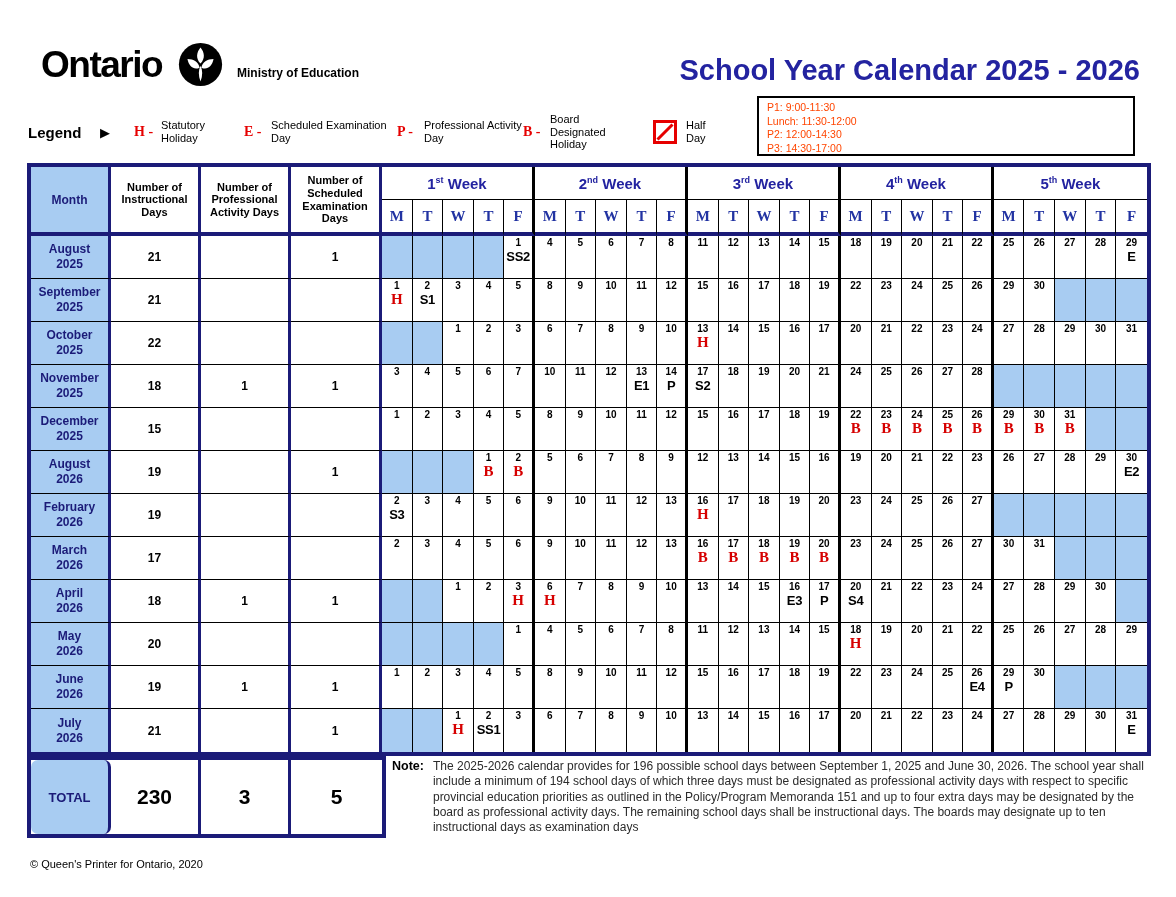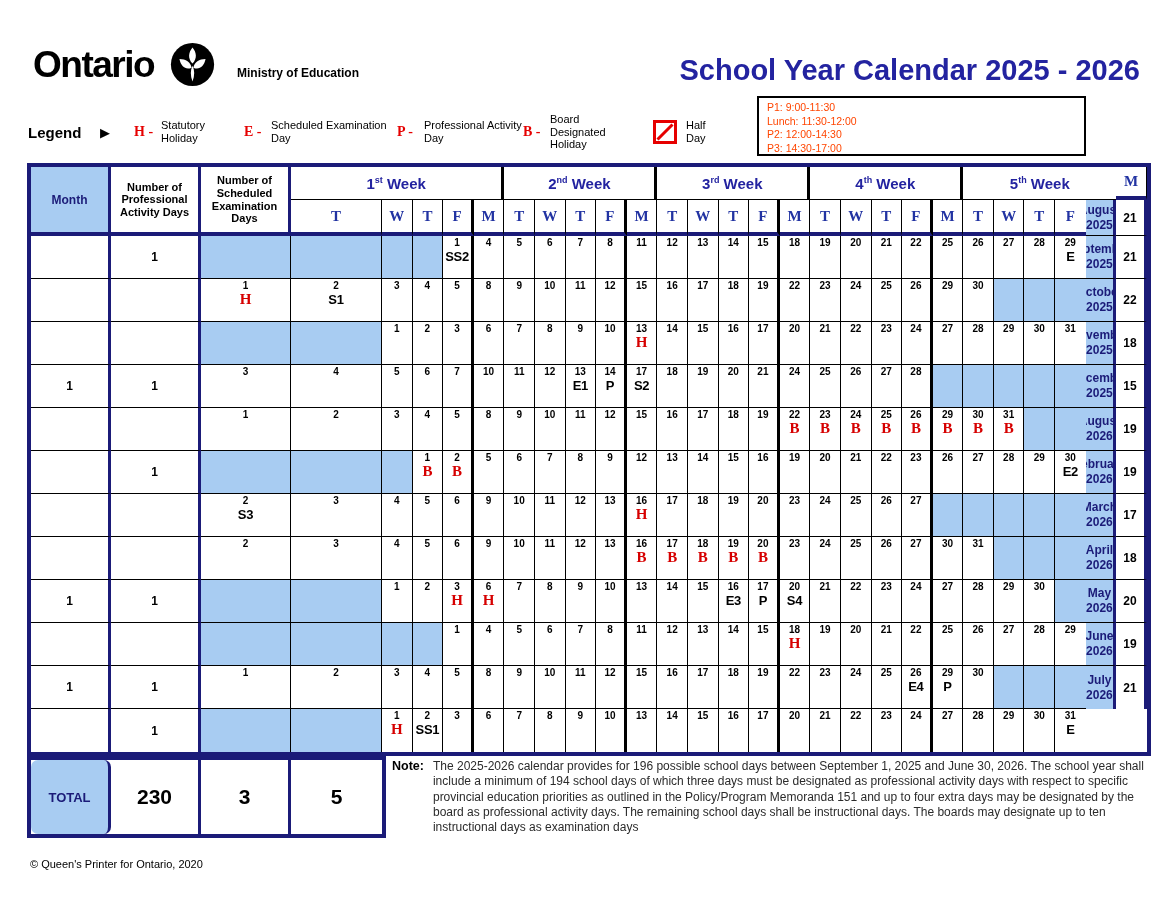--- a/index.html
+++ b/index.html
@@ -9,37 +9,37 @@
     --red:#d60000;
     --orange:#ff4500;
   }
   *{box-sizing:border-box;margin:0;padding:0;}
   html,body{background:#fff;}
   body{
     width:1176px;height:897px;position:relative;overflow:hidden;
     font-family:"Liberation Sans",sans-serif;color:#000;
   }
   
-  .logo{position:absolute;left:33px;top:42px;display:flex;align-items:center;gap:15px;}
+  .logo{position:absolute;left:41px;top:42px;display:flex;align-items:center;gap:15px;}
   .logo-word{font-size:37px;font-weight:bold;letter-spacing:-1.5px;}
   .logo-svg{width:47px;height:45px;}
   .ministry{position:absolute;left:237px;top:66px;font-size:12px;font-weight:bold;}
   .page-title{position:absolute;left:520px;top:54px;width:620px;text-align:right;
     font-size:29px;font-weight:bold;color:var(--titleblue);}
   
   .legend{position:absolute;left:28px;top:110px;display:flex;align-items:center;height:44px;}
   .legend-word{font-size:15px;font-weight:bold;width:72px;}
   .legend-arrow{width:34px;font-size:13px;}
   .leg-sym{width:27px;font-family:"Liberation Serif",serif;font-weight:bold;
     color:#e60000;font-size:14px;flex:none;}
   .leg-lab{font-size:11px;line-height:1.18;flex:none;}
   .leg-lab.w1{width:83px;}  .leg-lab.w2{width:126px;} .leg-lab.w3{width:99px;} .leg-lab.w4{width:85px;}
   .half-icon{width:24px;height:24px;border:3px solid #e60000;position:relative;margin:0 9px 0 18px;flex:none;background:#fff;}
   .half-icon svg{width:100%;height:100%;display:block;}
-  .sched-box{position:absolute;left:757px;top:96px;width:329px;height:60px;
+  .sched-box{position:absolute;left:757px;top:96px;width:378px;height:60px;
     border:2px solid #000;padding:3px 8px;font-size:10.5px;line-height:1.3;color:var(--orange);}
   
   .cal{position:absolute;left:27px;top:163px;width:1124px;height:593px;background:#fff;
     border:4px solid var(--navy);display:grid;
     grid-template-columns:80px 90px 90px 91px repeat(25,30.6px);
     grid-template-rows:33px 36px repeat(12,43px);}
   .cell{border-right:1px solid #000;border-bottom:1px solid #000;background:#fff;
     display:flex;align-items:center;justify-content:center;overflow:hidden;}
   .nav-r{border-right:3px solid var(--navy);}
   .wk-end{border-right:3px solid #000;}
@@ -111,20 +111,21 @@
 
 <div class="sched-box" id="sched-box">
     <div>P1: 9:00-11:30</div>
     <div>Lunch: 11:30-12:00</div>
     <div>P2: 12:00-14:30</div>
     <div>P3: 14:30-17:00</div>
   </div>
 
 <div class="cal" id="cal">
     <div class="cell blue nav-r hdr-bottom month-hdr">Month</div>
+    <div class="cell nav-r hdr-bottom num-hdr">Number of Instructional Days</div>
     <div class="cell nav-r hdr-bottom num-hdr">Number of Professional Activity Days</div>
     <div class="cell nav-r hdr-bottom num-hdr">Number of Scheduled Examination Days</div>
     <div class="cell wk-title wk-end">
       <span>1<sup>st</sup>&nbsp;Week</span>
     </div>
     <div class="cell wk-title wk-end">
       <span>2<sup>nd</sup>&nbsp;Week</span>
     </div>
     <div class="cell wk-title wk-end">
       <span>3<sup>rd</sup>&nbsp;Week</span>

